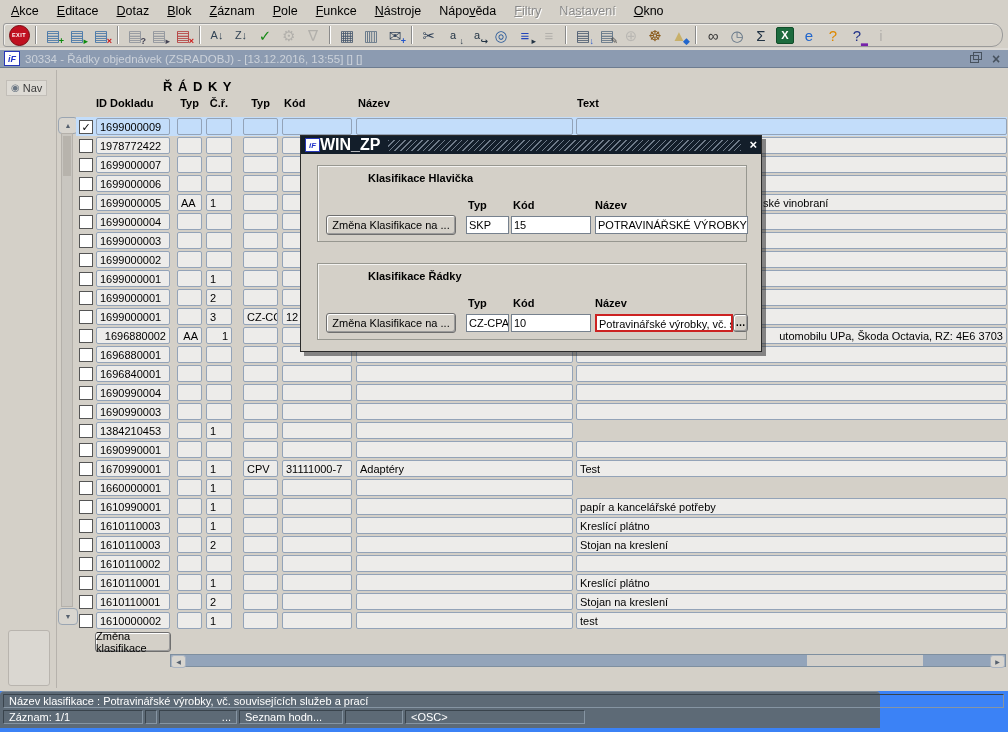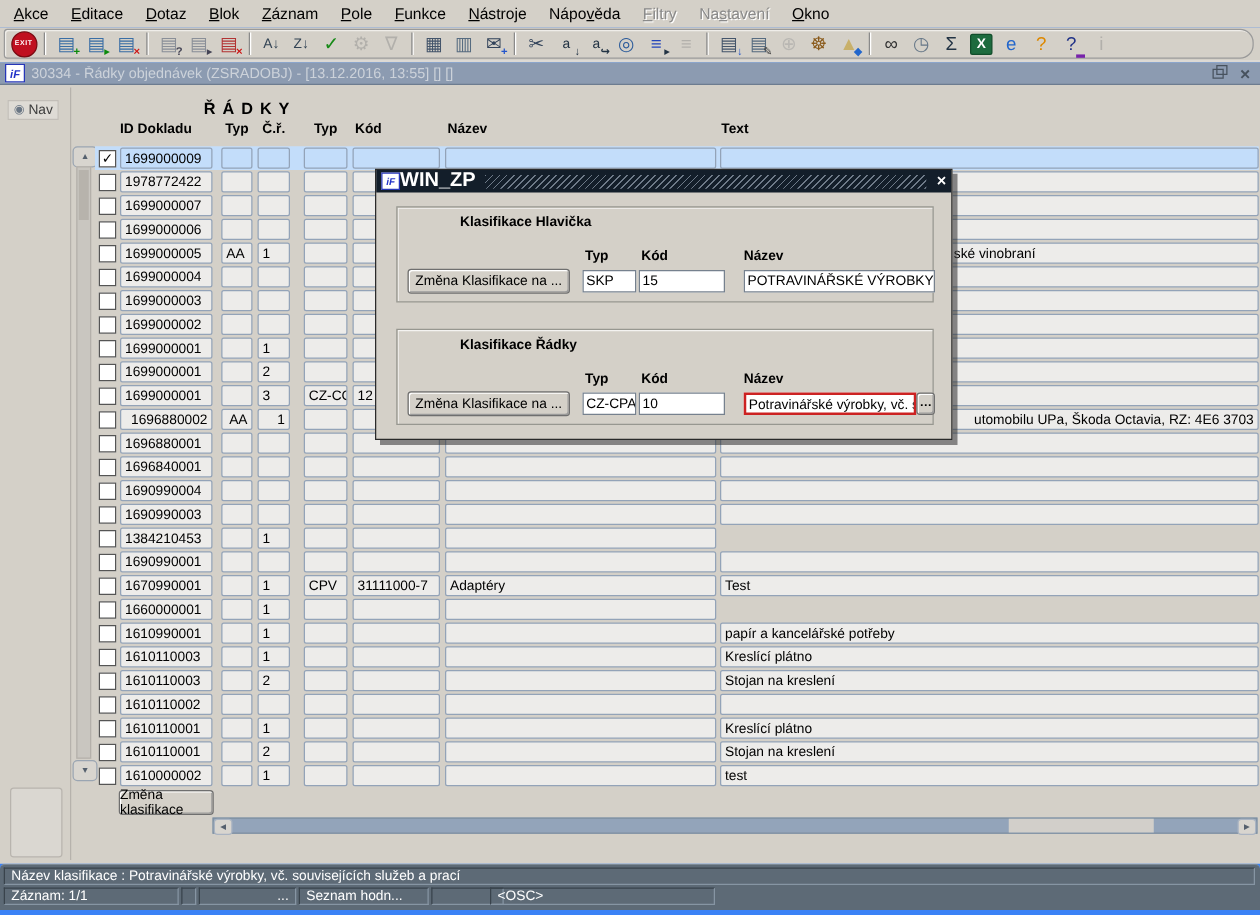--- a/index.html
+++ b/index.html
@@ -73,21 +73,21 @@
   .btn{background:#d4d0c8;border:1px solid #6f6f6f;border-radius:3px;
        box-shadow:inset 1px 1px 0 #ffffff,inset -1px -1px 0 #9a9a9a;font-size:11px;cursor:default;
        display:flex;align-items:center;justify-content:center;box-sizing:border-box;}
   .footer-btn{position:absolute;left:95px;top:632px;width:76px;height:20px;}
   .hsb{position:absolute;left:170px;top:654px;width:836px;height:13px;background:#93a4ba;border:1px solid #7e8fa0;
        border:1px solid #7e8fa0;box-sizing:border-box;}
   .hsb-arrow{position:absolute;top:0;width:13px;height:11px;background:#d8d5cf;border:1px solid #aab4c2;border-radius:3px;
              display:flex;align-items:center;justify-content:center;font-size:6px;color:#55606e;cursor:default;}
   .hsb-thumb{position:absolute;left:636px;top:0;width:116px;height:11px;background:#d2cfca;cursor:default;}
   
-  .statusbar{position:absolute;left:0;top:691px;width:1008px;height:36px;background:#5d6a76;border-radius:4px 4px 0 0;
+  .statusbar{position:absolute;left:0;top:691px;width:880px;height:36px;background:#5d6a76;border-radius:4px 4px 0 0;
              border-top:1px solid #7c8a97;}
   .sb-field{position:absolute;height:14px;border:1px solid;border-color:#39434c #8695a3 #8695a3 #39434c;
             color:#fff;font-size:11px;line-height:13px;padding:0 5px;white-space:nowrap;overflow:hidden;box-sizing:border-box;}
   .sb-msg{left:3px;top:2px;width:1001px;}
   .sb-r2{top:18px;}
   
   .dialog{position:absolute;left:300px;top:135px;width:462px;height:217px;background:#d4d0c8;z-index:10;
           border:1px solid #2a2a2a;box-shadow:4px 4px 0 0 rgba(45,45,45,.55);box-sizing:border-box;}
   .dlg-titlebar{position:absolute;left:0;top:0;width:100%;height:18px;background:#131e2a;display:flex;
                 align-items:center;padding:0 4px;box-sizing:border-box;}
@@ -99,21 +99,21 @@
   .groupbox{position:absolute;left:16px;width:430px;height:77px;border:1px solid #979García;
             border:1px solid #979790;box-shadow:inset 1px 1px 0 rgba(255,255,255,.75);box-sizing:border-box;}
   .gb1{top:29px;} .gb2{top:127px;}
   .gb-title{position:absolute;left:50px;top:6px;font-weight:bold;font-size:11px;}
   .gb-lab{position:absolute;top:33px;font-weight:bold;font-size:11px;}
   .lab-typ{left:150px;} .lab-kod{left:195px;} .lab-nazev{left:277px;}
   .gb-btn{position:absolute;left:8px;top:49px;width:130px;height:20px;}
   .field{position:absolute;top:50px;height:18px;background:#fff;border:1px solid #76818e;box-sizing:border-box;
          font-size:11px;line-height:16px;padding:0 2px;white-space:nowrap;overflow:hidden;cursor:text;}
   .f-typ{left:148px;width:43px;}
-  .f-kod{left:193px;width:69px;}
+  .f-kod{left:193px;width:80px;}
   .f-nazev{left:277px;width:153px;}
   .f-nazev2{left:277px;width:138px;border:2px solid #cc2222;}
   .more-btn{position:absolute;left:415px;top:50px;width:15px;height:18px;font-size:10px;font-weight:bold;line-height:10px;}
 </style>
 </head>
 <body>
 
 <div class="app">
 
   <div class="menubar">
@@ -584,21 +584,21 @@
       </div>
   </div>
 
   <div class="statusbar">
     <div class="sb-field sb-msg">Název klasifikace : Potravinářské výrobky, vč. souvisejících služeb a prací</div>
     <div class="sb-field sb-r2" style="left:3px;width:140px;">Záznam: 1/1</div>
     <div class="sb-field sb-r2" style="left:145px;width:12px;"></div>
     <div class="sb-field sb-r2" style="left:159px;width:78px;text-align:right;">...</div>
     <div class="sb-field sb-r2" style="left:239px;width:104px;">Seznam hodn...</div>
     <div class="sb-field sb-r2" style="left:345px;width:58px;"></div>
-    <div class="sb-field sb-r2" style="left:392px;width:180px;">&lt;OSC&gt;</div>
+    <div class="sb-field sb-r2" style="left:405px;width:180px;">&lt;OSC&gt;</div>
   </div>
 
   <div class="dialog">
     <div class="dlg-titlebar">
       <span class="logo dlg-logo">iF</span>
       <span class="dlg-title">WIN_ZP</span>
       <span class="dlg-hatch"></span>
       <span class="dlg-close">×</span>
     </div>
 

